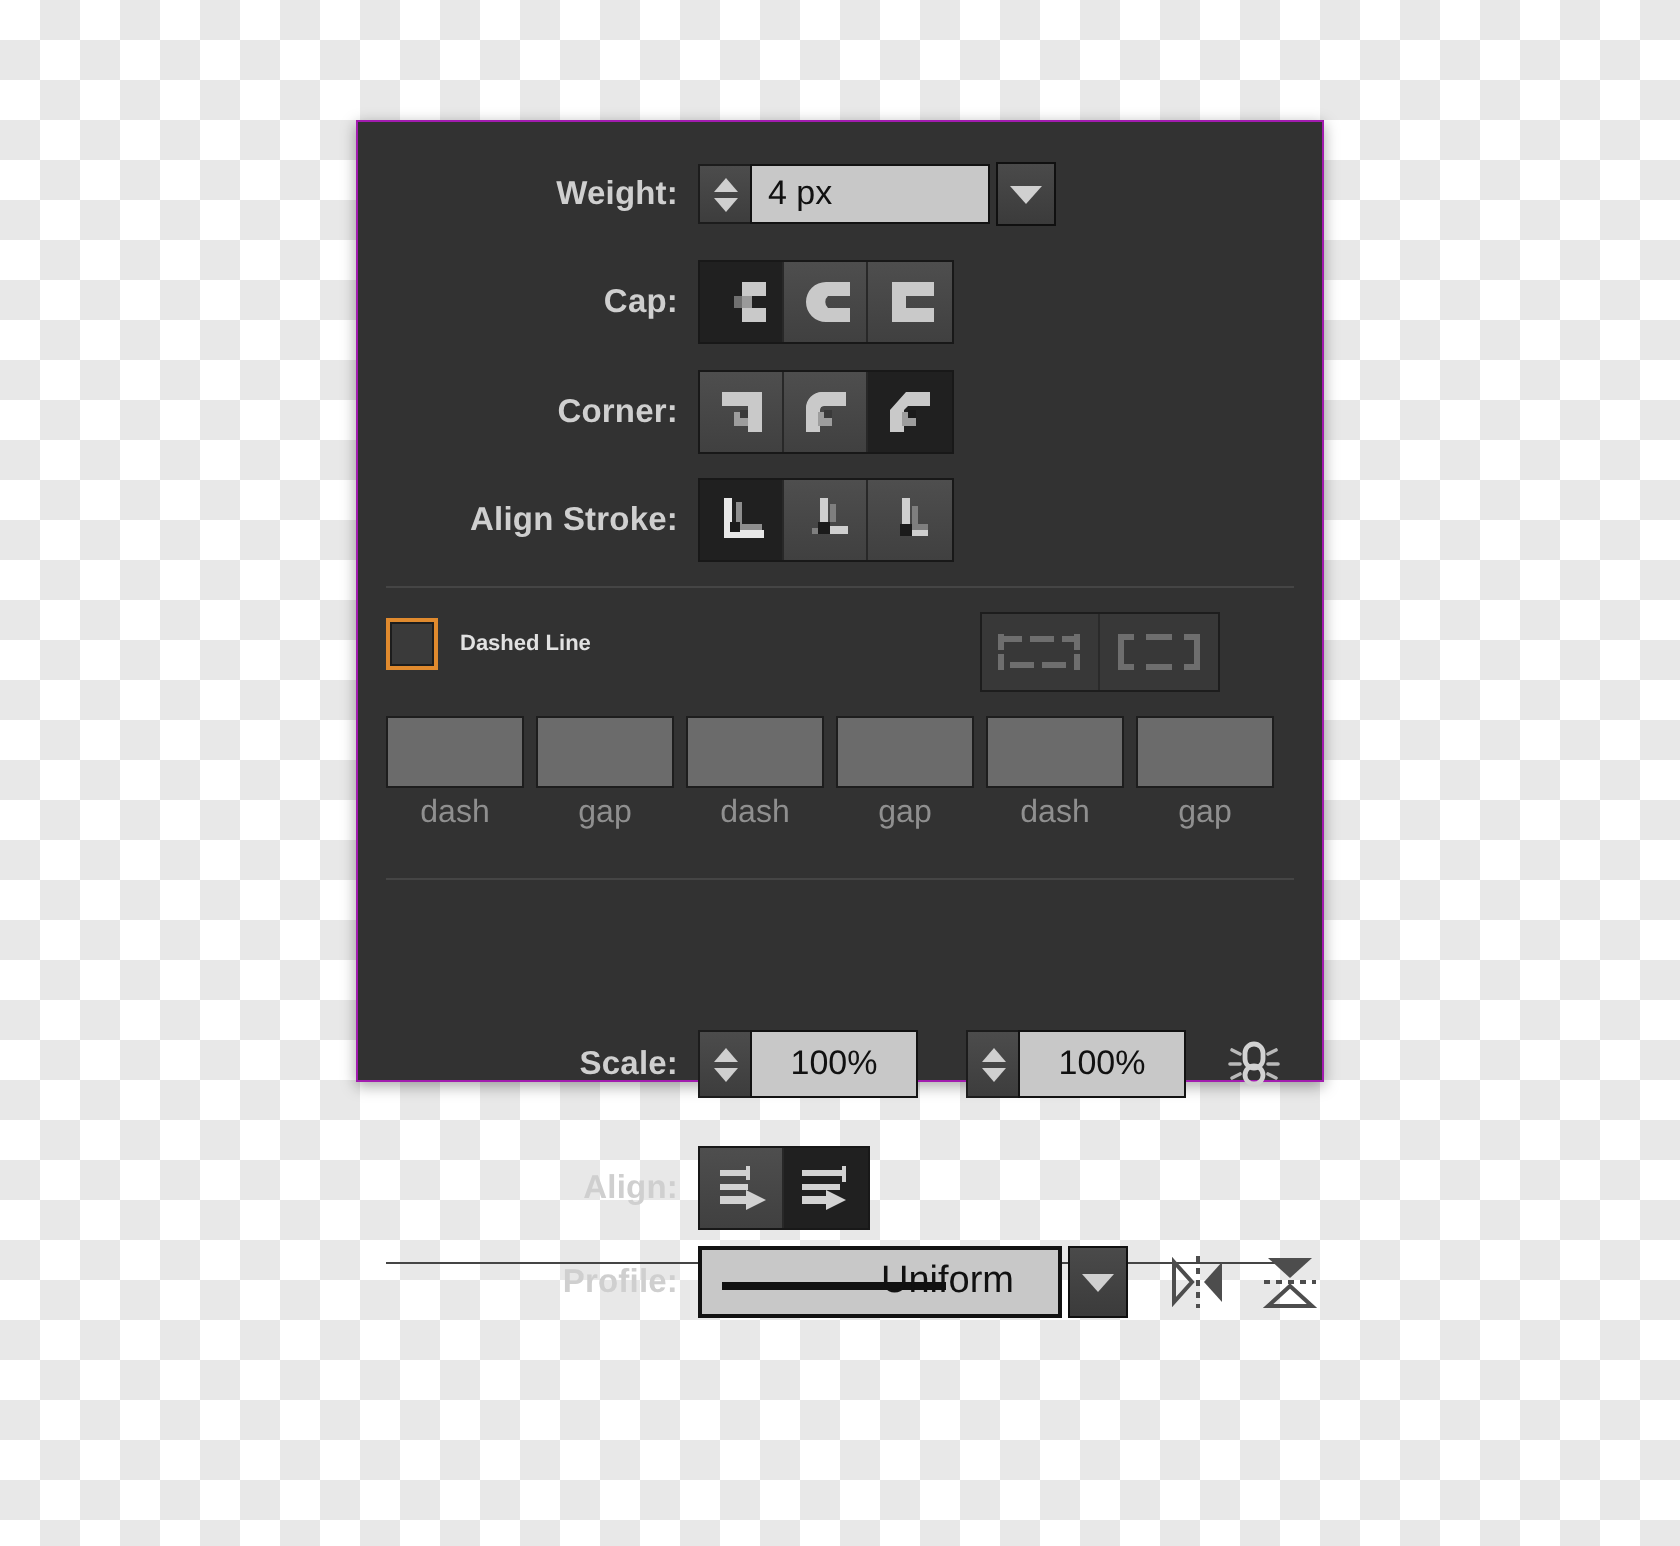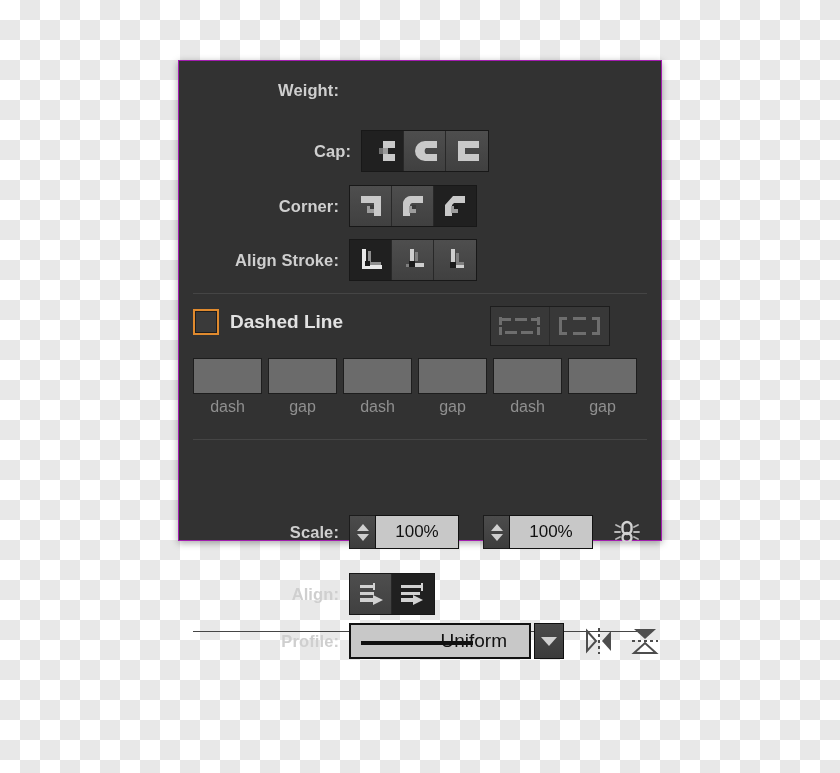--- a/index.html
+++ b/index.html
@@ -109,37 +109,47 @@
   }
   .dashcap { font-size: 16px; color: #8f8f8f; text-align: center; width: 69px; }
 
   
   .cbx {
     width: 26px; height: 26px;
     background: #3a3a3a;
     border: 2px solid #e08a2e;
     box-shadow: inset 0 0 0 1px #1d1d1d;
   }
-  .cbxlabel { font-size: 19px; font-weight: bold; color: #e2e2e2; margin-left: 11px; }
+  .cbxlabel { font-size: 11px; font-weight: bold; color: #e2e2e2; margin-left: 11px; }
 
   
   .plainicon { display:flex; align-items:center; justify-content:center; }
 
   svg { display: block; }
 </style>
 </head>
 <body>
 
 <div id="panel">
 
   <div class="row" style="left:0;top:20px;width:100%;">
     <div class="lbl" style="width:160px;">Weight:</div>
-  </div>
-
-  <div class="row" style="left:12px;top:69px;width:100%;">
+    <div style="display:flex;align-items:center;margin-left:10px;">
+      <div class="stepper">
+        <div class="tri up"></div>
+        <div class="tri dn"></div>
+      </div>
+      <div class="field" style="width:120px;" title="4 px">4 px</div>
+      <div class="ddbtn" style="margin-left:3px;">
+        <div class="tri"></div>
+      </div>
+    </div>
+  </div>
+
+  <div class="row" style="left:0;top:69px;width:100%;">
     <div class="lbl" style="width:160px;">Cap:</div>
     <div class="btngroup" style="margin-left:10px;">
       <div class="tbtn active">
         <span class="plainicon">
           <svg width="28" height="26" viewBox="0 0 28 26">
             <rect x="14" y="3" width="12" height="7" fill="#c9c9c9"></rect>
             <rect x="14" y="16" width="12" height="7" fill="#c9c9c9"></rect>
             <rect x="14" y="10" width="5" height="6" fill="#9a9a9a"></rect>
             <rect x="10" y="10" width="4" height="6" fill="#707070"></rect>
           </svg>

